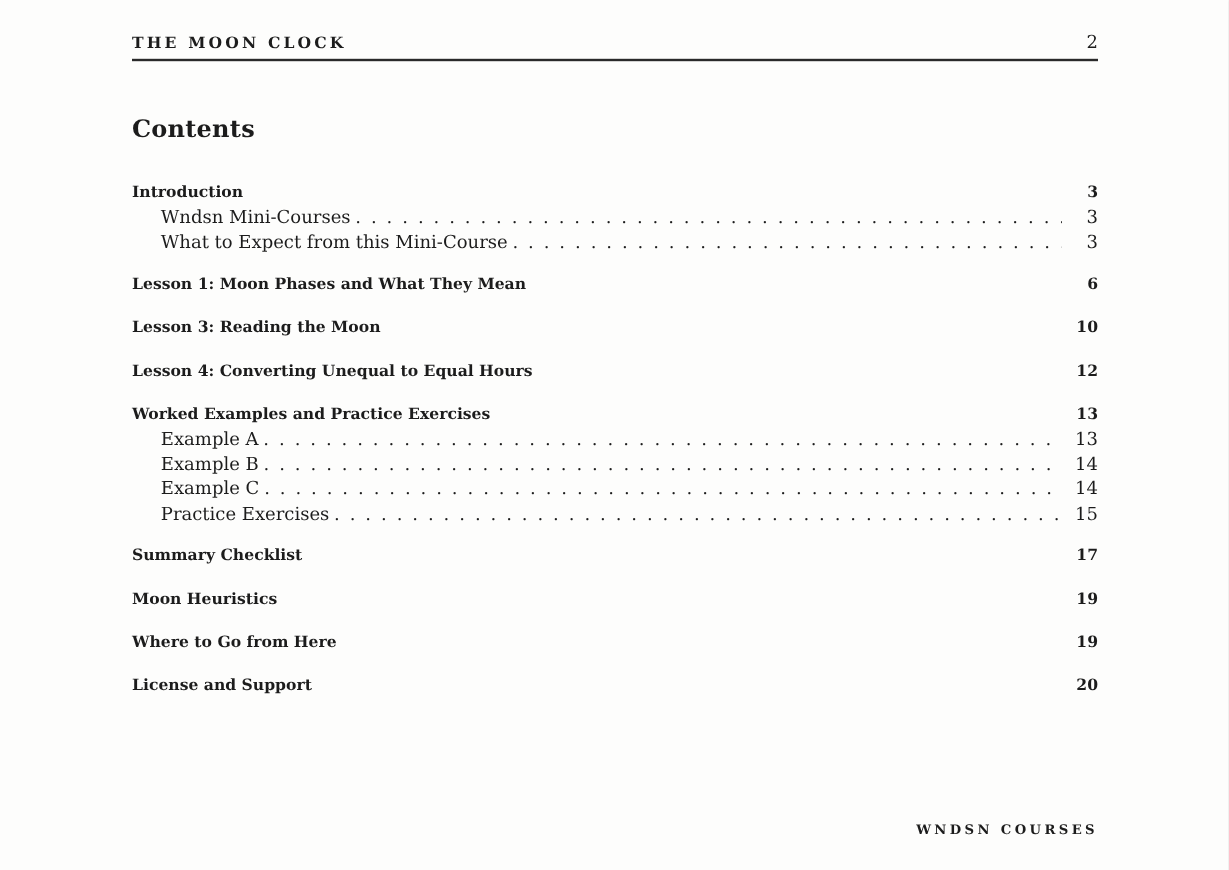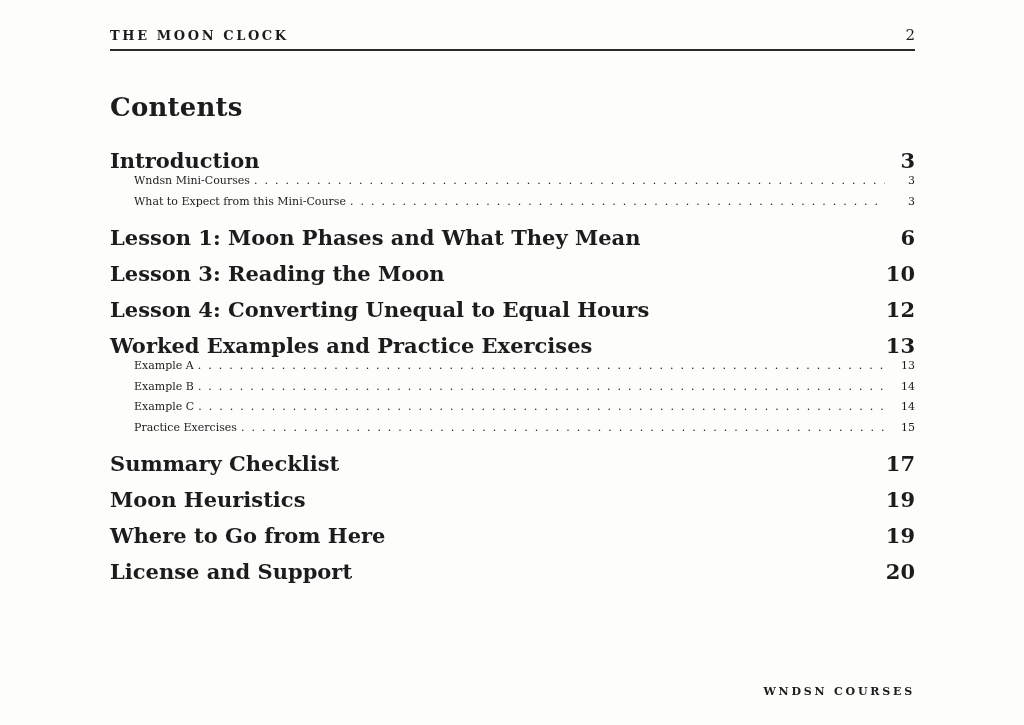--- a/index.html
+++ b/index.html
@@ -31,43 +31,43 @@
     font-size: 13px;
     letter-spacing: 2.6px;
   }
   .header-page-number {
     font-size: 15px;
   }
 
   
   .doc-title {
     margin-top: 42px;
-    font-size: 26px;
+    font-size: 20px;
     font-weight: bold;
     line-height: 28px;
     letter-spacing: 0.2px;
   }
 
   
   .toc { margin-top: 29px; }
 
   .toc-row {
     display: flex;
     align-items: baseline;
   }
   .toc-row.level0 {
     font-weight: bold;
-    font-size: 21px;
+    font-size: 13px;
     line-height: 21px;
     margin-top: 15px;
     align-items: center;
   }
   .toc-row.level0:first-child { margin-top: 0; }
   .toc-row.level1 {
-    font-size: 11px;
+    font-size: 15px;
     line-height: 20.5px;
     padding-left: 24px;
     font-weight: normal;
   }
 
   .toc-label { white-space: nowrap; }
 
   .leader {
     flex: 1 1 auto;
     overflow: hidden;

